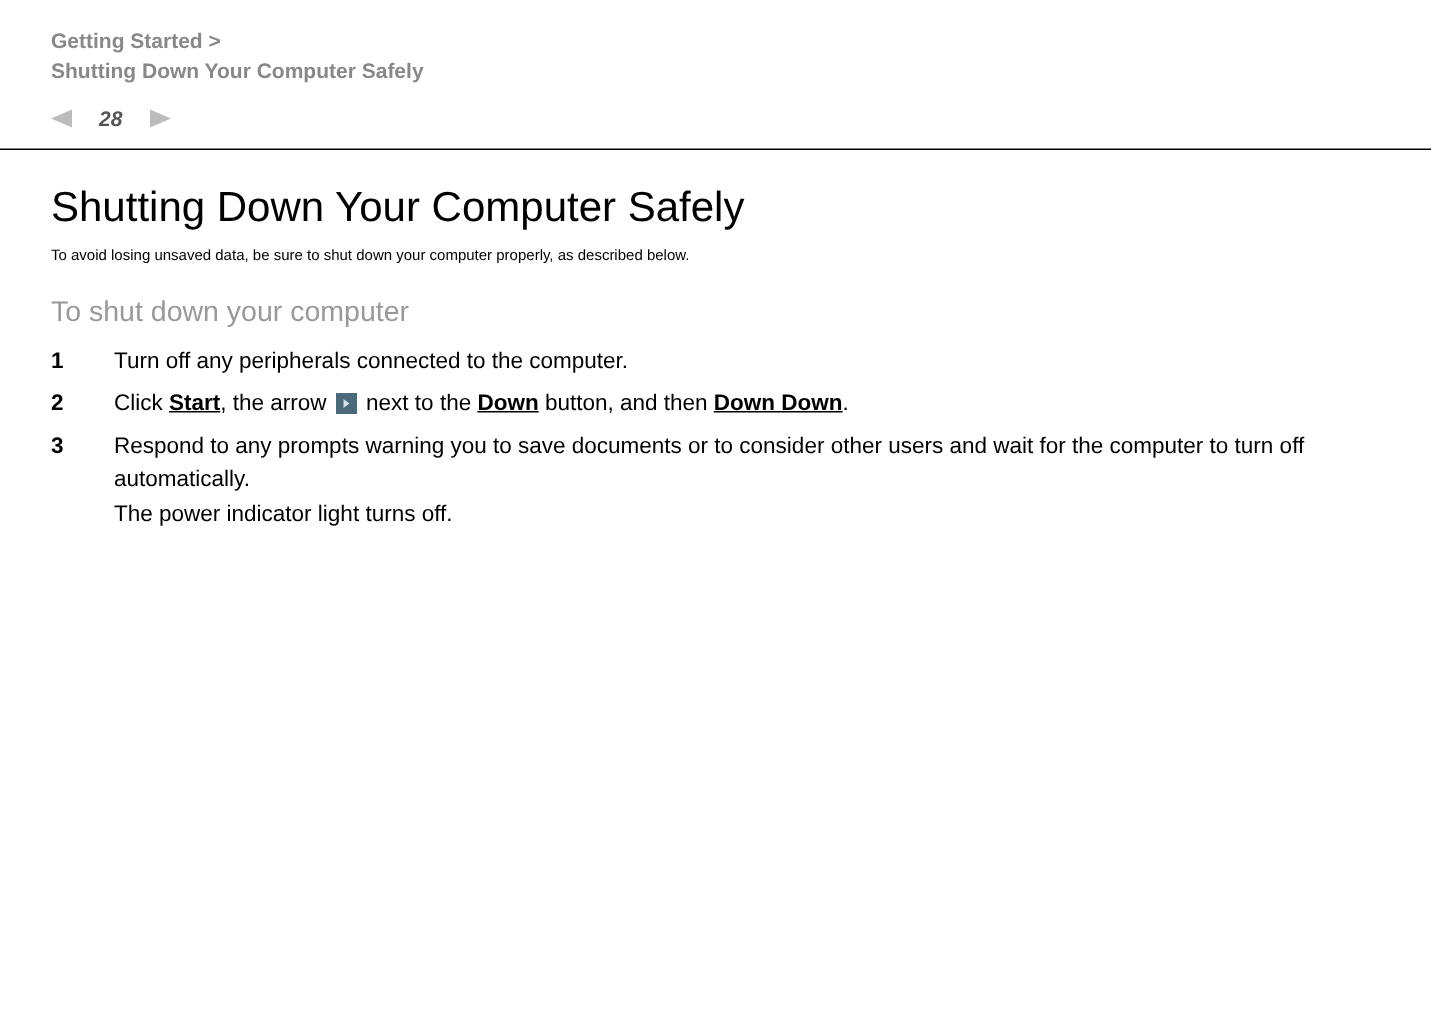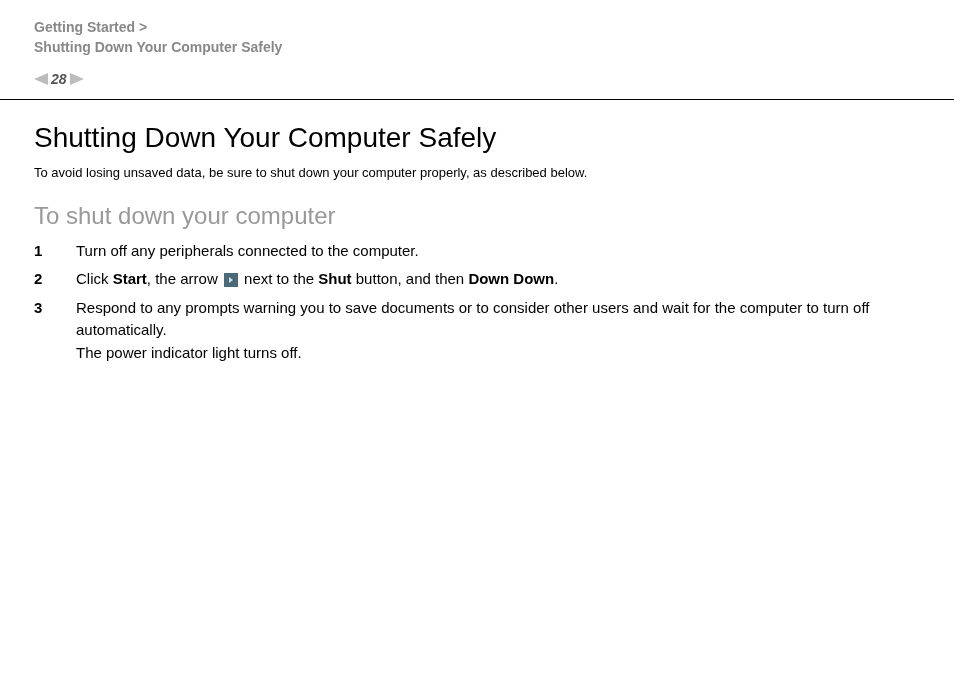--- a/index.html
+++ b/index.html
@@ -21,21 +21,21 @@
     }
     .breadcrumb {
       color: #888;
       font-weight: bold;
       font-size: 14px;
       line-height: 1.4;
     }
     .page-nav {
       display: flex;
       align-items: center;
-      gap: 3px;
+      gap: 18px;
       padding-top: 14px;
     }
     .page-nav .arrow {
       width: 0;
       height: 0;
       display: inline-block;
     }
     .arrow-left {
       border-top: 6px solid transparent;
       border-bottom: 6px solid transparent;
@@ -56,26 +56,26 @@
       padding: 22px 34px;
     }
     .title {
       font-size: 28px;
       font-weight: normal;
       font-family: Arial, Helvetica, sans-serif;
       margin-bottom: 10px;
       color: #000;
     }
     .intro {
-      font-size: 13px;
+      font-size: 10px;
       margin-bottom: 20px;
       line-height: 1.35;
     }
     .subheading {
-      font-size: 24px;
+      font-size: 19px;
       color: #999;
       font-weight: normal;
       margin-bottom: 10px;
     }
     .steps {
       list-style: none;
     }
     .step {
       display: flex;
       font-size: 15px;
@@ -86,20 +86,21 @@
       font-weight: bold;
       width: 28px;
       flex-shrink: 0;
     }
     .step-text {
       flex: 1;
       margin-left: 14px;
     }
     .step-text b {
       font-weight: bold;
+      text-decoration: underline;
     }
     .inline-icon {
       display: inline-block;
       width: 14px;
       height: 14px;
       background: #4a6a7a;
       vertical-align: middle;
       margin: 0 2px;
       position: relative;
     }
@@ -134,20 +135,20 @@
   <h1 class="title">Shutting Down Your Computer Safely</h1>
   <p class="intro">To avoid losing unsaved data, be sure to shut down your computer properly, as described below.</p>
   <h2 class="subheading">To shut down your computer</h2>
   <ol class="steps" id="steps-list">
       <li class="step">
         <span class="step-num">1</span>
         <span class="step-text">Turn off any peripherals connected to the computer.</span>
       </li>
       <li class="step">
         <span class="step-num">2</span>
-        <span class="step-text">Click <b>Start</b>, the arrow <span class="inline-icon"></span> next to the <b>Shut</b> button, and then <b>Down Down</b>.</span>
+        <span class="step-text">Click <b>Start</b>, the arrow <span class="inline-icon"></span> next to the <b>Down</b> button, and then <b>Down Down</b>.</span>
       </li>
       <li class="step">
         <span class="step-num">3</span>
         <span class="step-text">Respond to any prompts warning you to save documents or to consider other users and wait for the computer to turn off automatically.<br>The power indicator light turns off.</span>
       </li>
     </ol>
 </div>
 
 </body></html>

